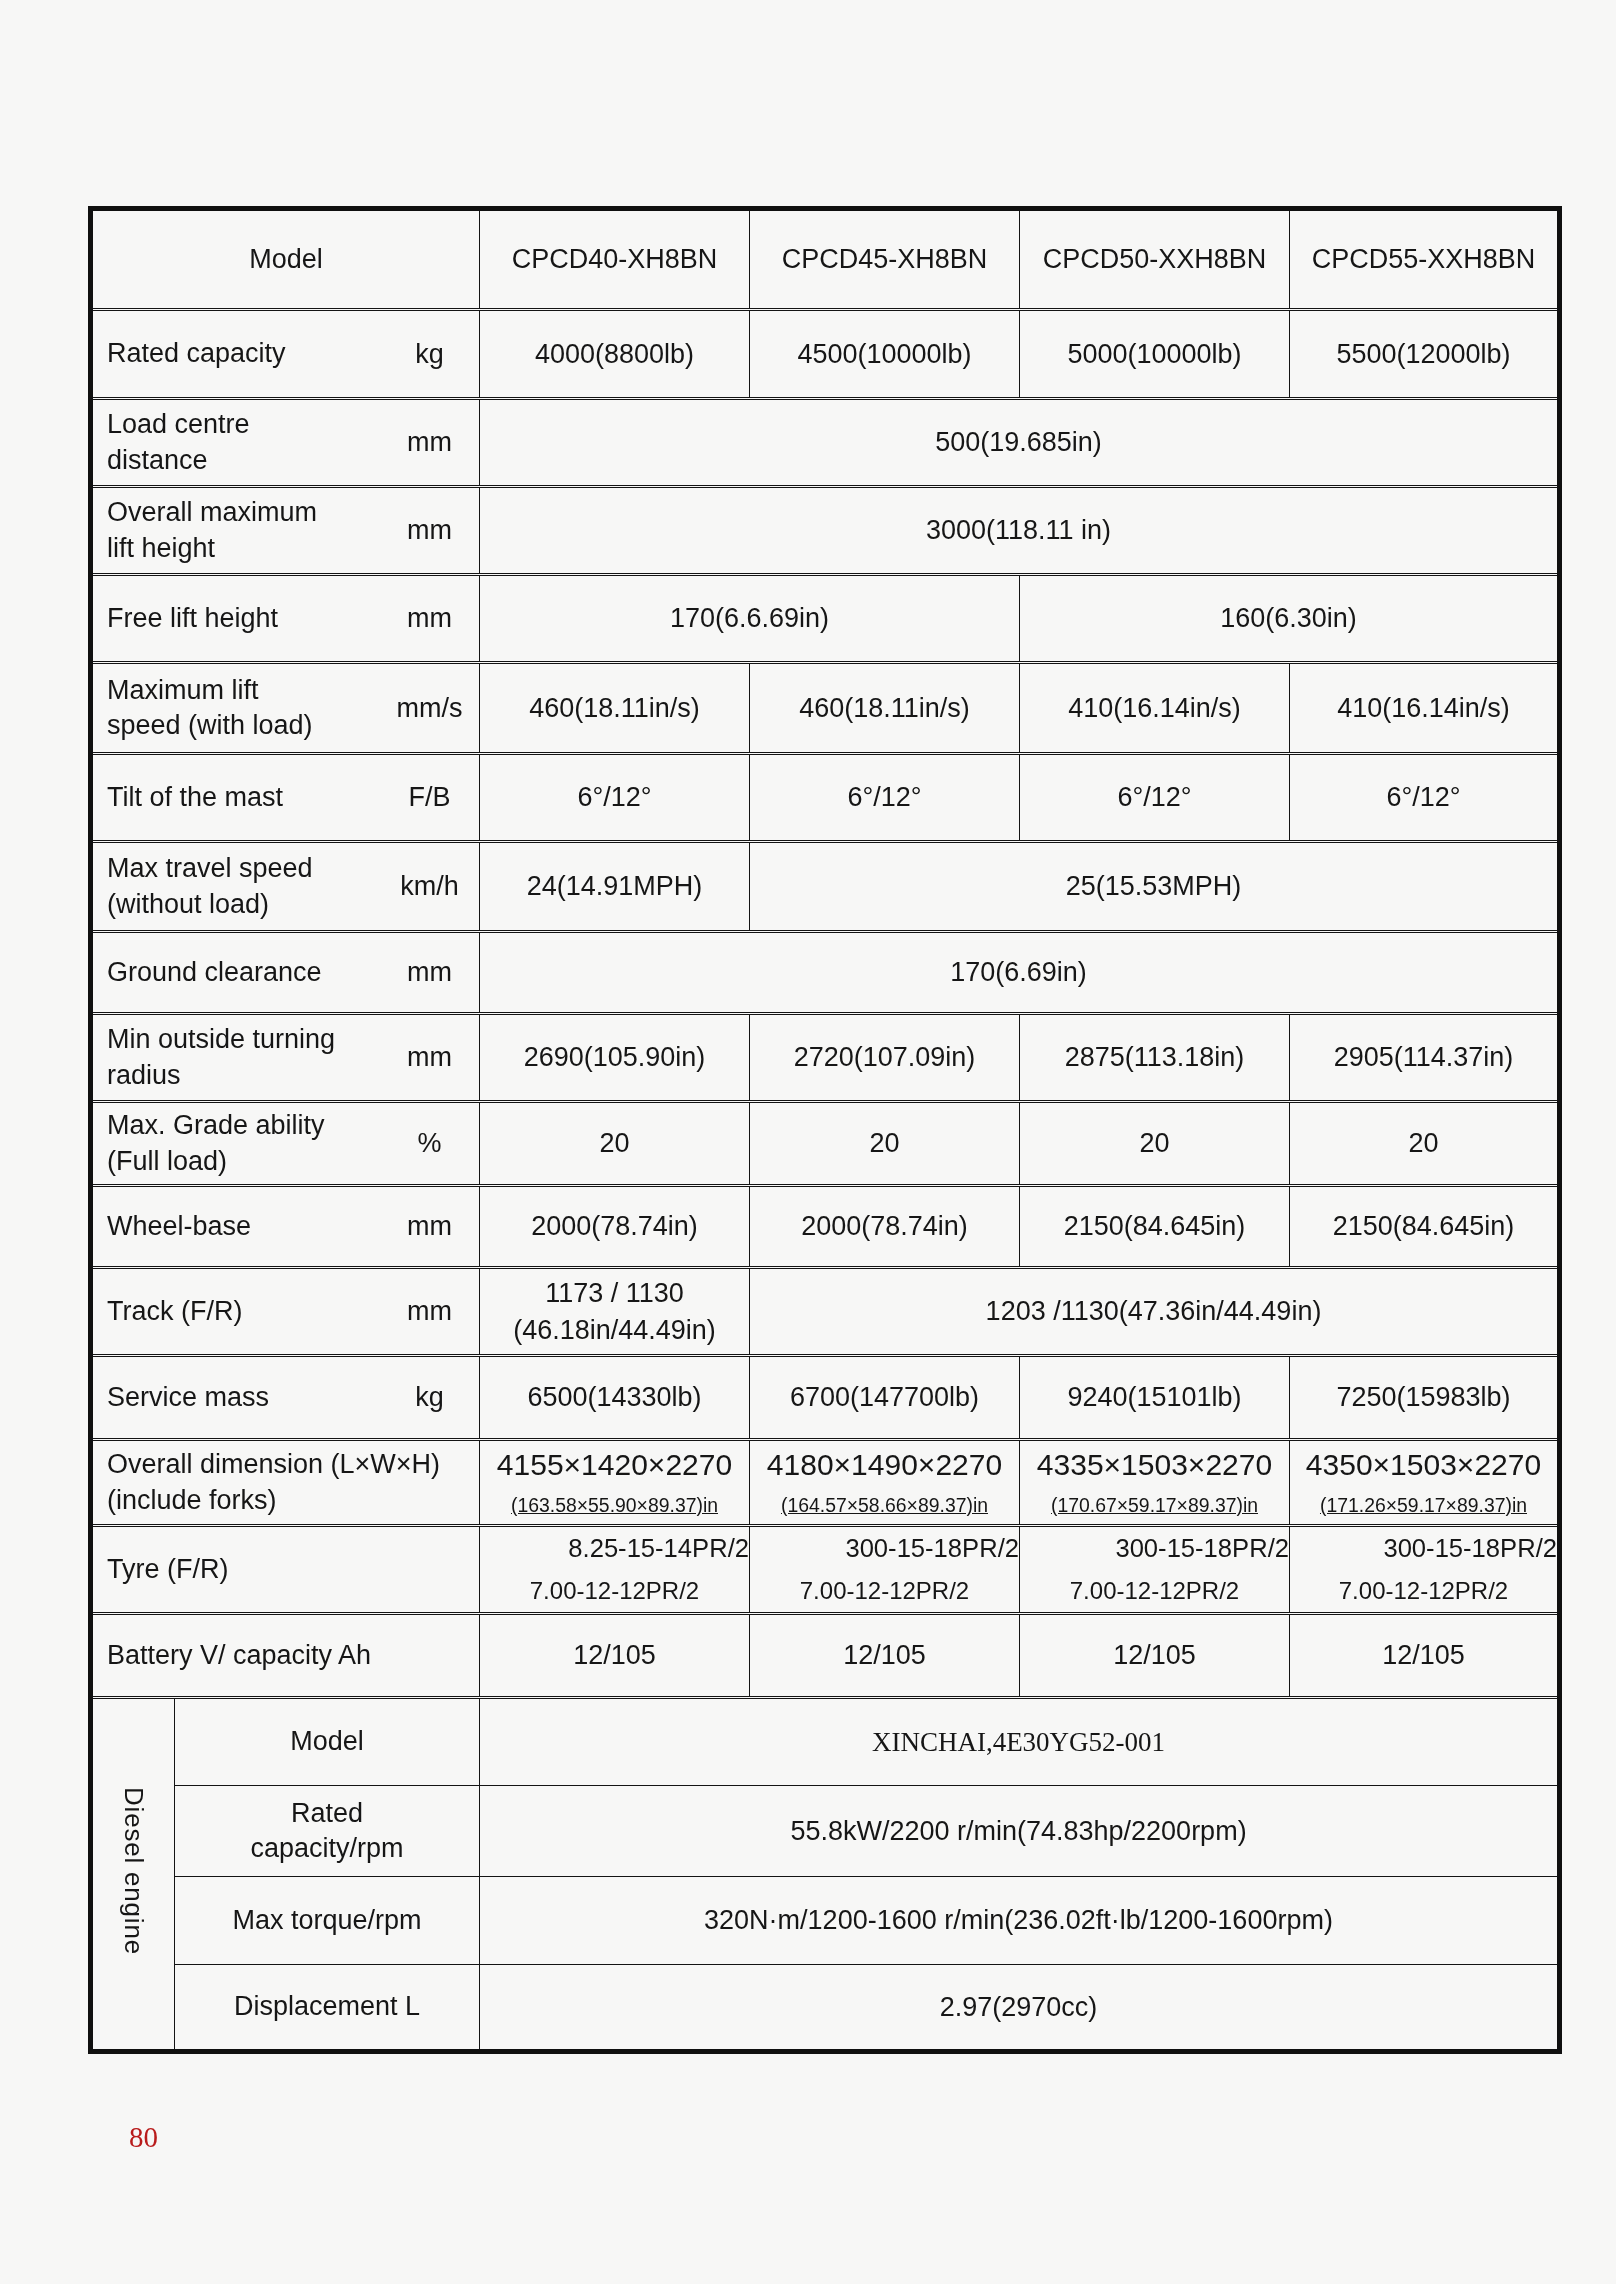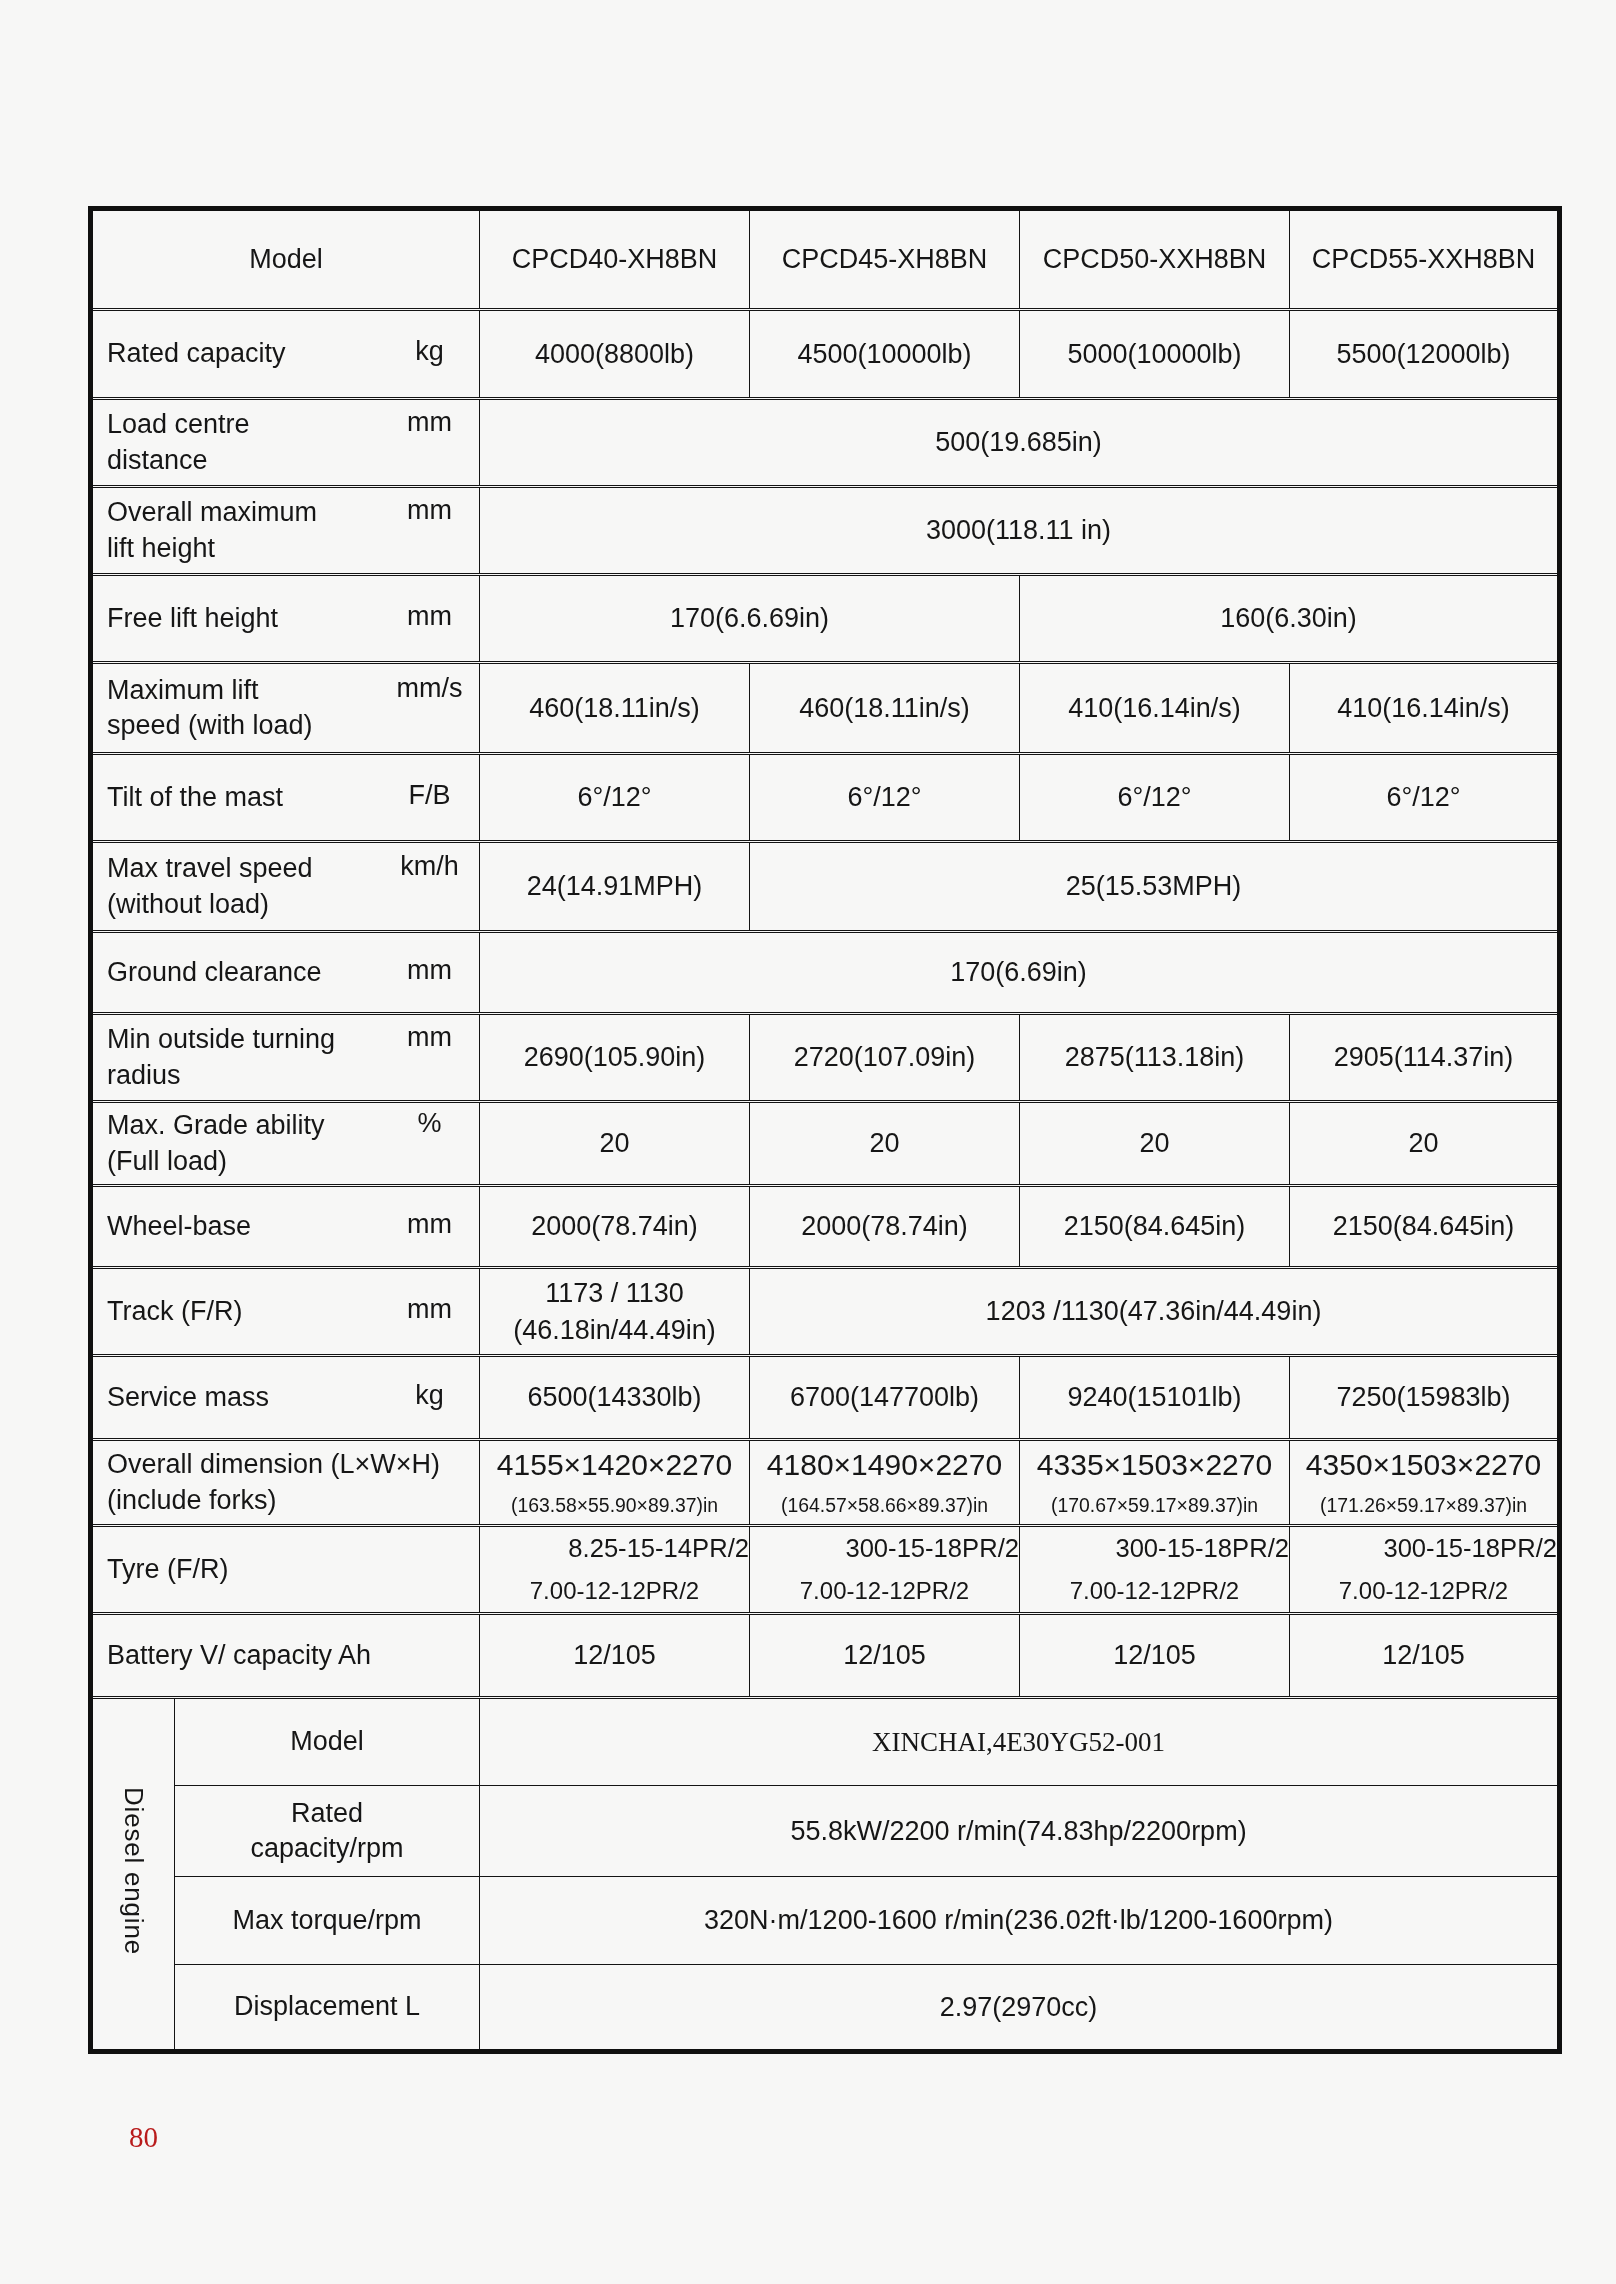--- a/index.html
+++ b/index.html
@@ -33,20 +33,21 @@
     font-size: 27px;
     padding: 0;
     overflow: hidden;
   }
   
   tr.eng td { border-top: 1.5px solid #141414; border-bottom: 1.5px solid #141414; }
   tr.eng-first td { border-top: 3.9px double #141414; border-bottom: 1.5px solid #141414; }
 
   .lblwrap {
     display: flex;
+    align-items: center;
     width: 100%;
     box-sizing: border-box;
     padding-left: 14px;
     text-align: left;
     gap: 44px;
   }
   .lbltext {
     flex: 0 0 232px;
     line-height: 1.3;
     font-size: 27px;
@@ -56,21 +57,21 @@
     padding-right: 12.4px;
   }
   .unit {
     flex: 1 1 auto;
     text-align: center;
     font-size: 27px;
     padding-right: 3.1px;
   }
   .l1, .l2 { line-height: 1.35; font-size: 27px; }
   .dl1 { font-size: 30px; }
-  .dl2 { font-size: 19.4px; margin-top: 12px; }
+  .dl2 { font-size: 19.4px; margin-top: 12px; text-decoration: underline; }
   .tl1 { font-size: 25.6px; text-align: right; }
   .tl2 { font-size: 24px; margin-top: 14px; }
   td.engband { text-align: center; }
   .vtext {
     display: inline-block;
     writing-mode: vertical-rl;
     font-size: 26px;
     letter-spacing: 0.8px;
   }
   .nw {

